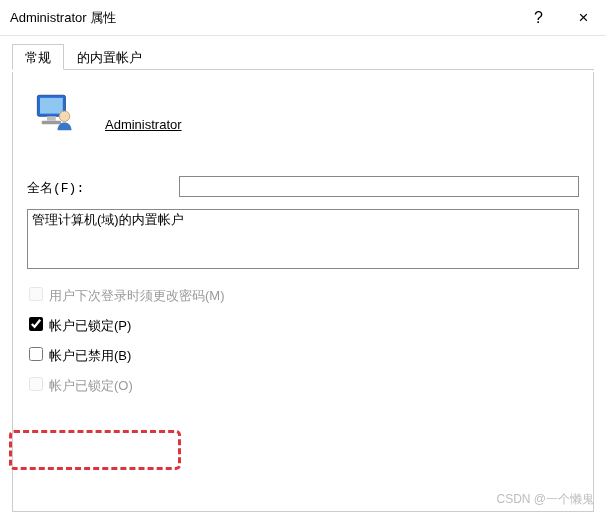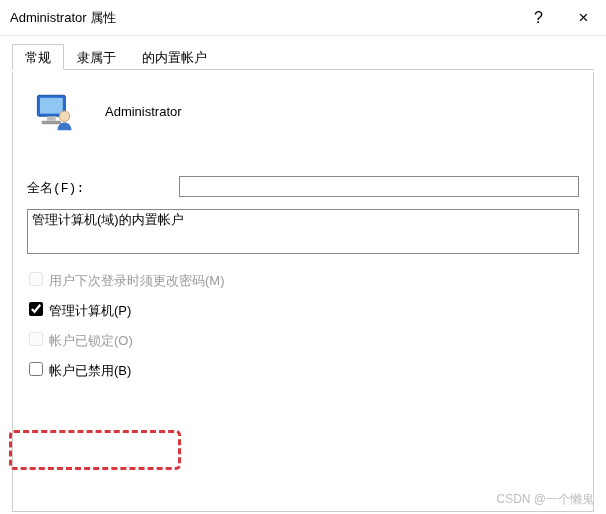--- a/index.html
+++ b/index.html
@@ -7,27 +7,27 @@
 .titlebar { height: 36px; display: flex; align-items: center; padding-left: 10px; border-bottom: 1px solid #e5e5e5; }
 .title-text { flex: 1; font-size: 13px; color: #000; }
 .titlebar-btn { width: 45px; height: 36px; display: flex; align-items: center; justify-content: center; font-family: sans-serif; }
 .help-btn { font-size: 16px; }
 .close-btn { font-size: 17px; font-weight: 300; }
 .content { padding: 8px 12px 0 12px; }
 .tabs { display: flex; border-bottom: 1px solid #ccc; height: 26px; margin-bottom: 2px; }
 .tab { padding: 4px 12px 3px 12px; font-size: 13px; color: #000; border: 1px solid transparent; position: relative; }
 .tab.active { background: #fff; border: 1px solid #ccc; border-bottom: 1px solid #fff; margin-bottom: -1px; }
 .panel { border: 1px solid #ccc; border-top: none; padding: 18px 14px 10px 14px; min-height: 440px; }
-.user-header { display: flex; align-items: center; margin-bottom: 44px; padding-left: 6px; }
+.user-header { display: flex; align-items: flex-end; margin-bottom: 44px; padding-left: 6px; text-decoration: underline; }
 .user-icon { width: 42px; height: 42px; margin-right: 30px; }
 .user-name { font-size: 13px; }
 .form-row { display: flex; align-items: flex-start; margin-bottom: 12px; }
 .form-label { width: 152px; padding-top: 3px; font-size: 13px; font-family: Liberation Mono, monospace; }
 .form-input { flex: 1; border: 1px solid #888; padding: 2px 4px; font-size: 13px; font-family: inherit; }
-.form-input.tall { height: 45px; resize: none; line-height: 1.3; }
+.form-input.tall { height: 60px; resize: none; line-height: 1.3; }
 .checkboxes { margin-top: 18px; }
 .chk-row { display: flex; margin-bottom: 12px; padding-left: 2px; }
 .chk-row input[type=checkbox] { width: 14px; height: 14px; margin-right: 6px; accent-color: #000; }
 .chk-row.disabled { color: #9a9a9a; }
 .chk-row.disabled input { opacity: .55; }
 .highlight-box { position: absolute; border: 3px dashed #d9363e; border-radius: 5px; pointer-events: none; left: 9px; top: 430px; width: 172px; height: 40px; }
 .watermark { position: absolute; right: 12px; bottom: 6px; font-size: 12px; color: #bdbdbd; }
 </style>
 </head>
 <body>
@@ -38,21 +38,20 @@
       <span>?</span>
     </div>
   <div class="titlebar-btn close-btn">
       <span>×</span>
     </div>
 </div>
 
 <div class="content">
   <div class="tabs">
     <div class="tab active"><span>常规</span></div>
-    <div class="tab"><span>隶属于</span></div>
     <div class="tab"><span>的内置帐户</span></div>
   </div>
 
   <div class="panel">
     <div class="user-header">
       <span class="user-icon">
         <svg viewBox="0 0 48 48" width="42" height="42">
           <rect x="5" y="6" width="32" height="24" rx="2" fill="#2b6cd4" stroke="#19498f"></rect>
           <rect x="8" y="9" width="26" height="18" fill="#8fc6f2"></rect>
           <rect x="16" y="30" width="10" height="5" fill="#bfbfbf"></rect>
@@ -73,28 +72,28 @@
       <textarea class="form-input tall" style="">管理计算机(域)的内置帐户</textarea>
     </div>
 
     <div class="checkboxes">
       <label class="chk-row disabled">
         <input type="checkbox" disabled="" style="">
         <span>用户下次登录时须更改密码(M)</span>
       </label>
       <label class="chk-row">
         <input type="checkbox" checked="" style="">
-        <span>管理计算机(P)</span>
+        <span>帐户已锁定(P)</span>
+      </label>
+      <label class="chk-row">
+        <input type="checkbox" style="">
+        <span>帐户已禁用(B)</span>
       </label>
       <label class="chk-row disabled">
         <input type="checkbox" disabled="" style="">
         <span>帐户已锁定(O)</span>
-      </label>
-      <label class="chk-row">
-        <input type="checkbox" style="">
-        <span>帐户已禁用(B)</span>
       </label>
     </div>
   </div>
 </div>
 
 <div class="highlight-box"></div>
 <div class="watermark">CSDN @一个懒鬼</div>
 
 </body></html>

